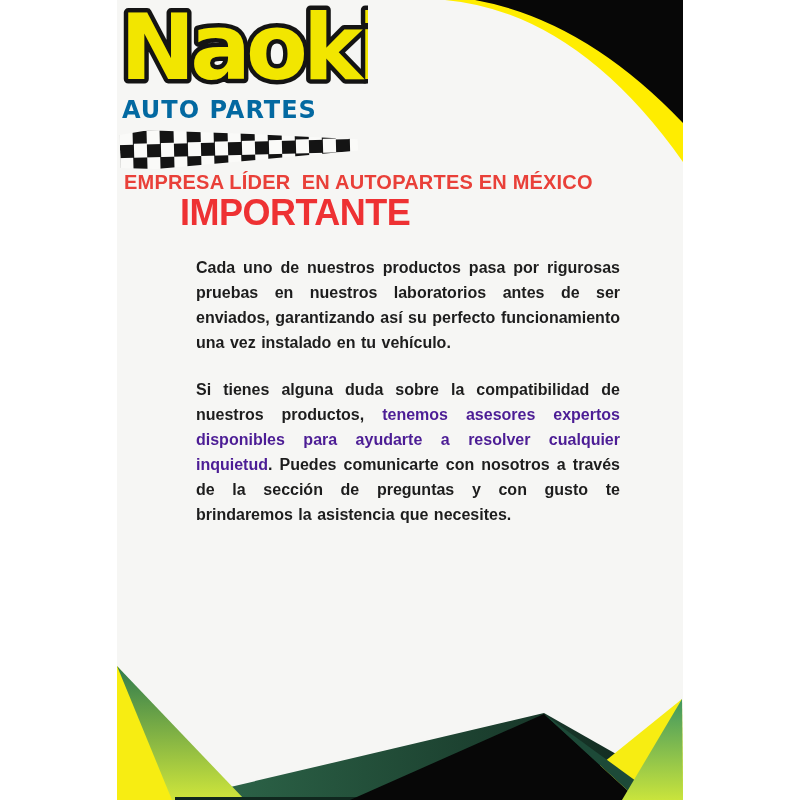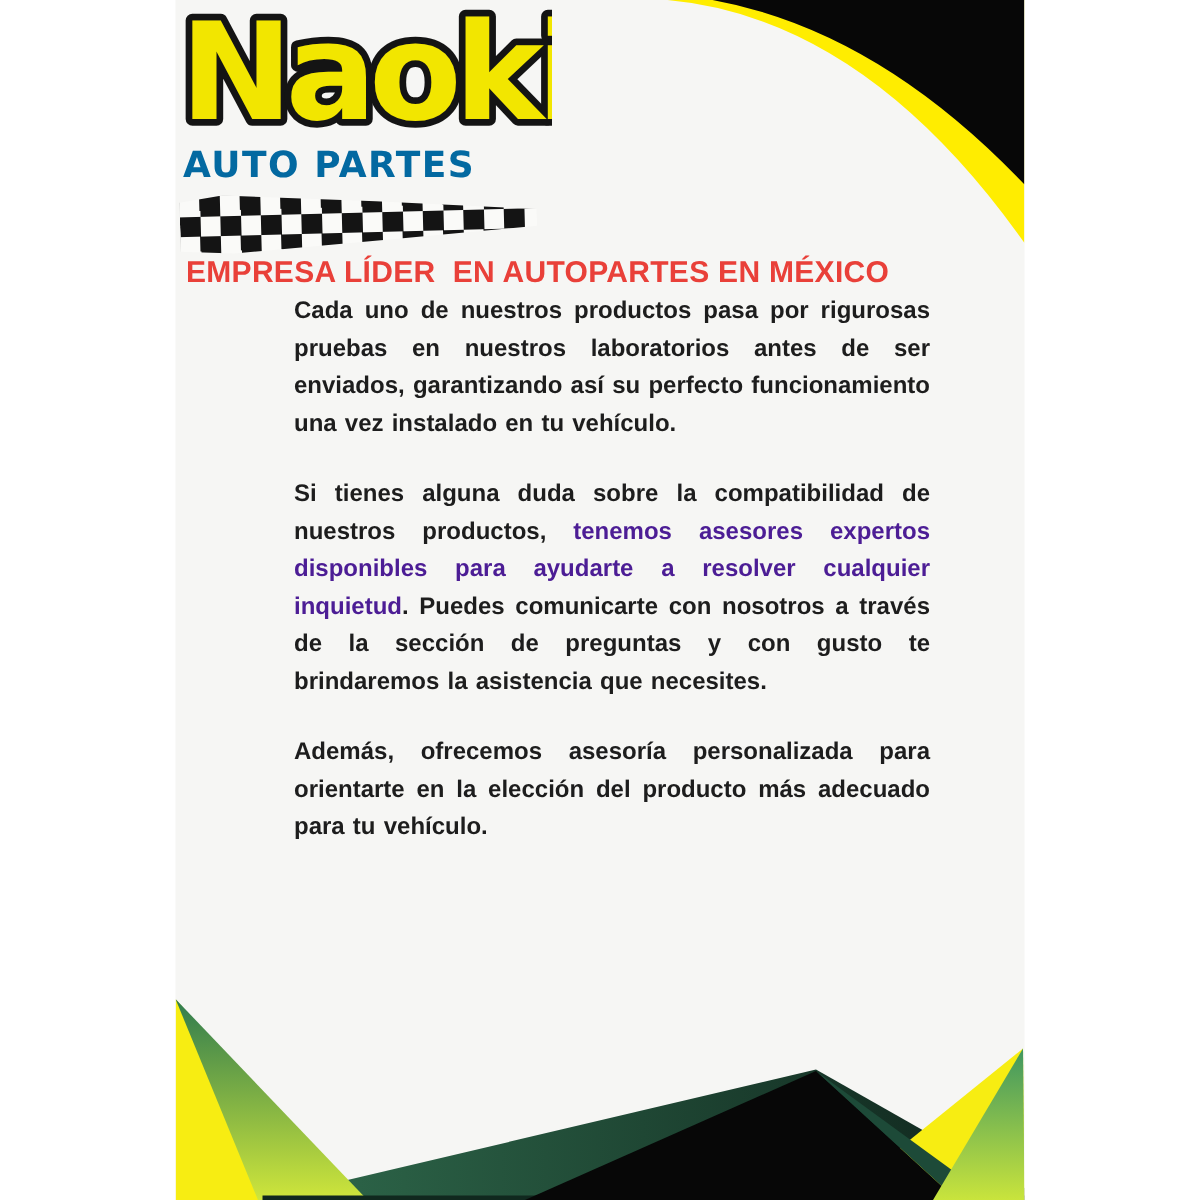--- a/index.html
+++ b/index.html
@@ -57,23 +57,23 @@
     <header class="brand">
       <svg class="logo-svg" width="250" height="94" viewBox="0 0 250 94" aria-hidden="false">
         <text x="2" y="79" font-family="DejaVu Sans, sans-serif" font-weight="bold" font-size="90" letter-spacing="-5" fill="#f2e600" stroke="#141414" stroke-width="9" paint-order="stroke" stroke-linejoin="round">Naoki</text>
       </svg>
       <div class="brand-sub">AUTO PARTES</div>
       <div class="flag"></div>
       <div class="tagline">EMPRESA LÍDER  EN AUTOPARTES EN MÉXICO</div>
     </header>
 
     <main class="content">
+      <h1 class="heading">IMPORTANTE</h1>
       <p>Cada uno de nuestros productos pasa por rigurosas pruebas en nuestros laboratorios antes de ser enviados, garantizando así su perfecto funcionamiento una vez instalado en tu vehículo.</p>
       <p><span>Si tienes alguna duda sobre la compatibilidad de nuestros productos, </span><span class="hl">tenemos asesores expertos disponibles para ayudarte a resolver cualquier inquietud</span><span>. Puedes comunicarte con nosotros a través de la sección de preguntas y con gusto te brindaremos la asistencia que necesites.</span></p>
-      <p>Además, ofrecemos asesoría personalizada para orientarte en la elección del producto más adecuado para tu vehículo.</p>
     </main>
 
     <svg class="bottom-deco" viewBox="0 0 566 140" aria-hidden="true">
       <defs>
         <linearGradient id="gradLeft" x1="0" y1="0" x2="0" y2="1">
           <stop offset="0" stop-color="#2f7b4e"></stop>
           <stop offset="1" stop-color="#cfe63b"></stop>
         </linearGradient>
         <linearGradient id="gradRight" x1="0" y1="0" x2="0" y2="1">
           <stop offset="0" stop-color="#3f9660"></stop>

